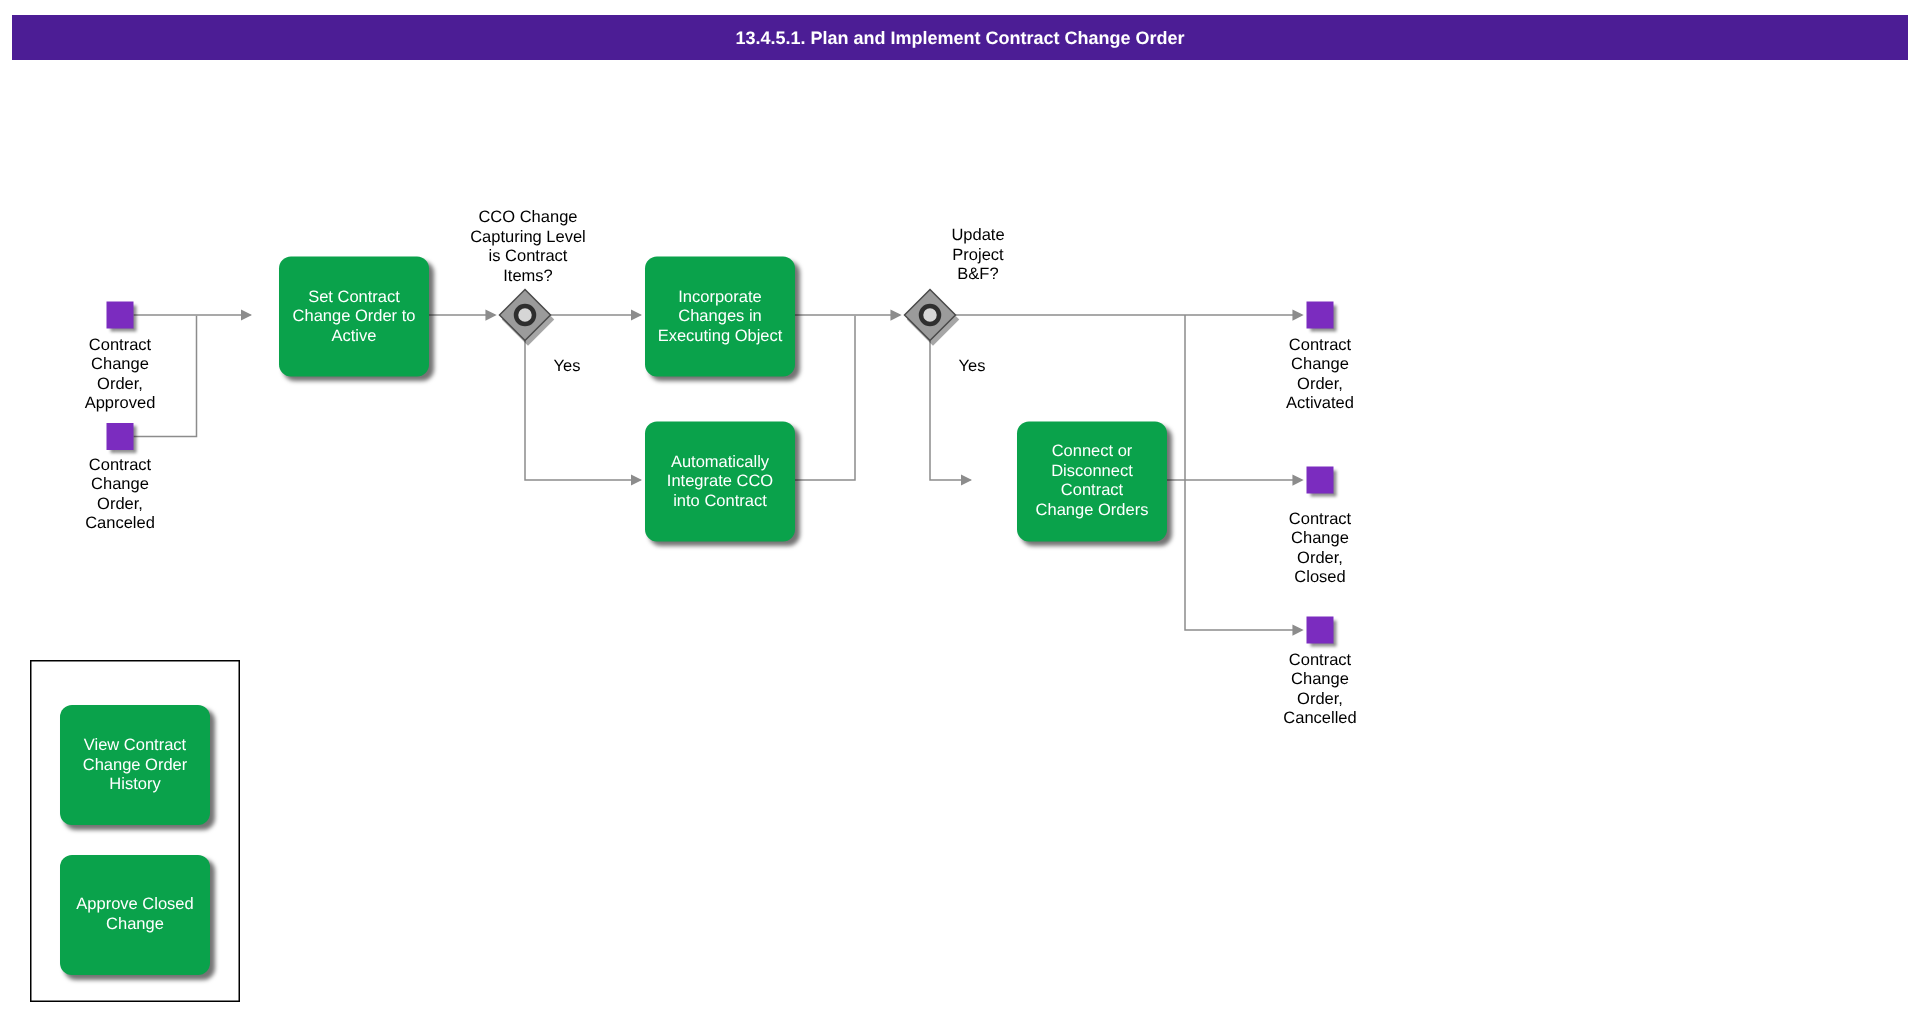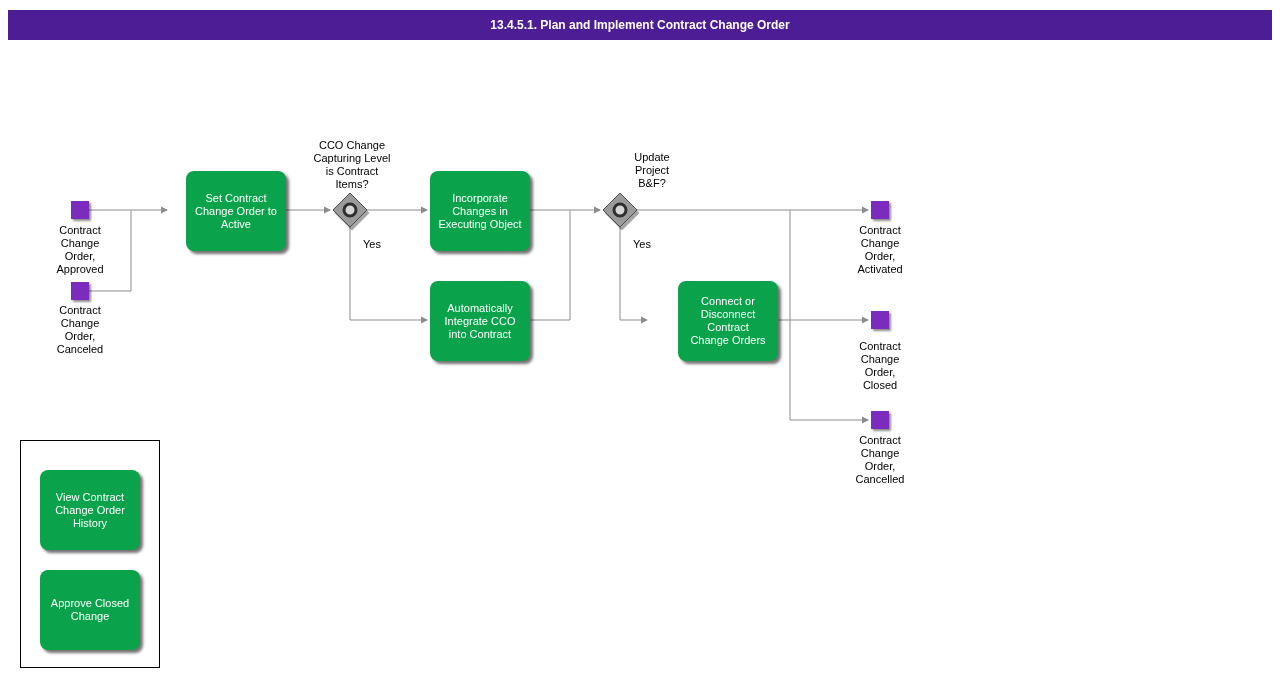--- a/index.html
+++ b/index.html
@@ -30,21 +30,21 @@
     box-shadow: 2px 2px 2px rgba(0,0,0,0.45);
   }
 
   .lbl {
     position: absolute; font-size: 11px; line-height: 13px; text-align: center;
     white-space: pre-line; color: #000;
   }
   .event-lbl { width: 64px; }
   .gw-lbl-1 { width: 120px; }
   .gw-lbl-2 { width: 80px; }
-  .yes-lbl { width: 30px; text-align: center; }
+  .yes-lbl { width: 30px; text-align: right; }
 
   .legend-box {
     position: absolute; left: 20px; top: 440px; width: 140px; height: 228px;
     border: 1px solid #000; background: #fff;
   }
 </style>
 </head>
 <body>
 
 <div class="page">

